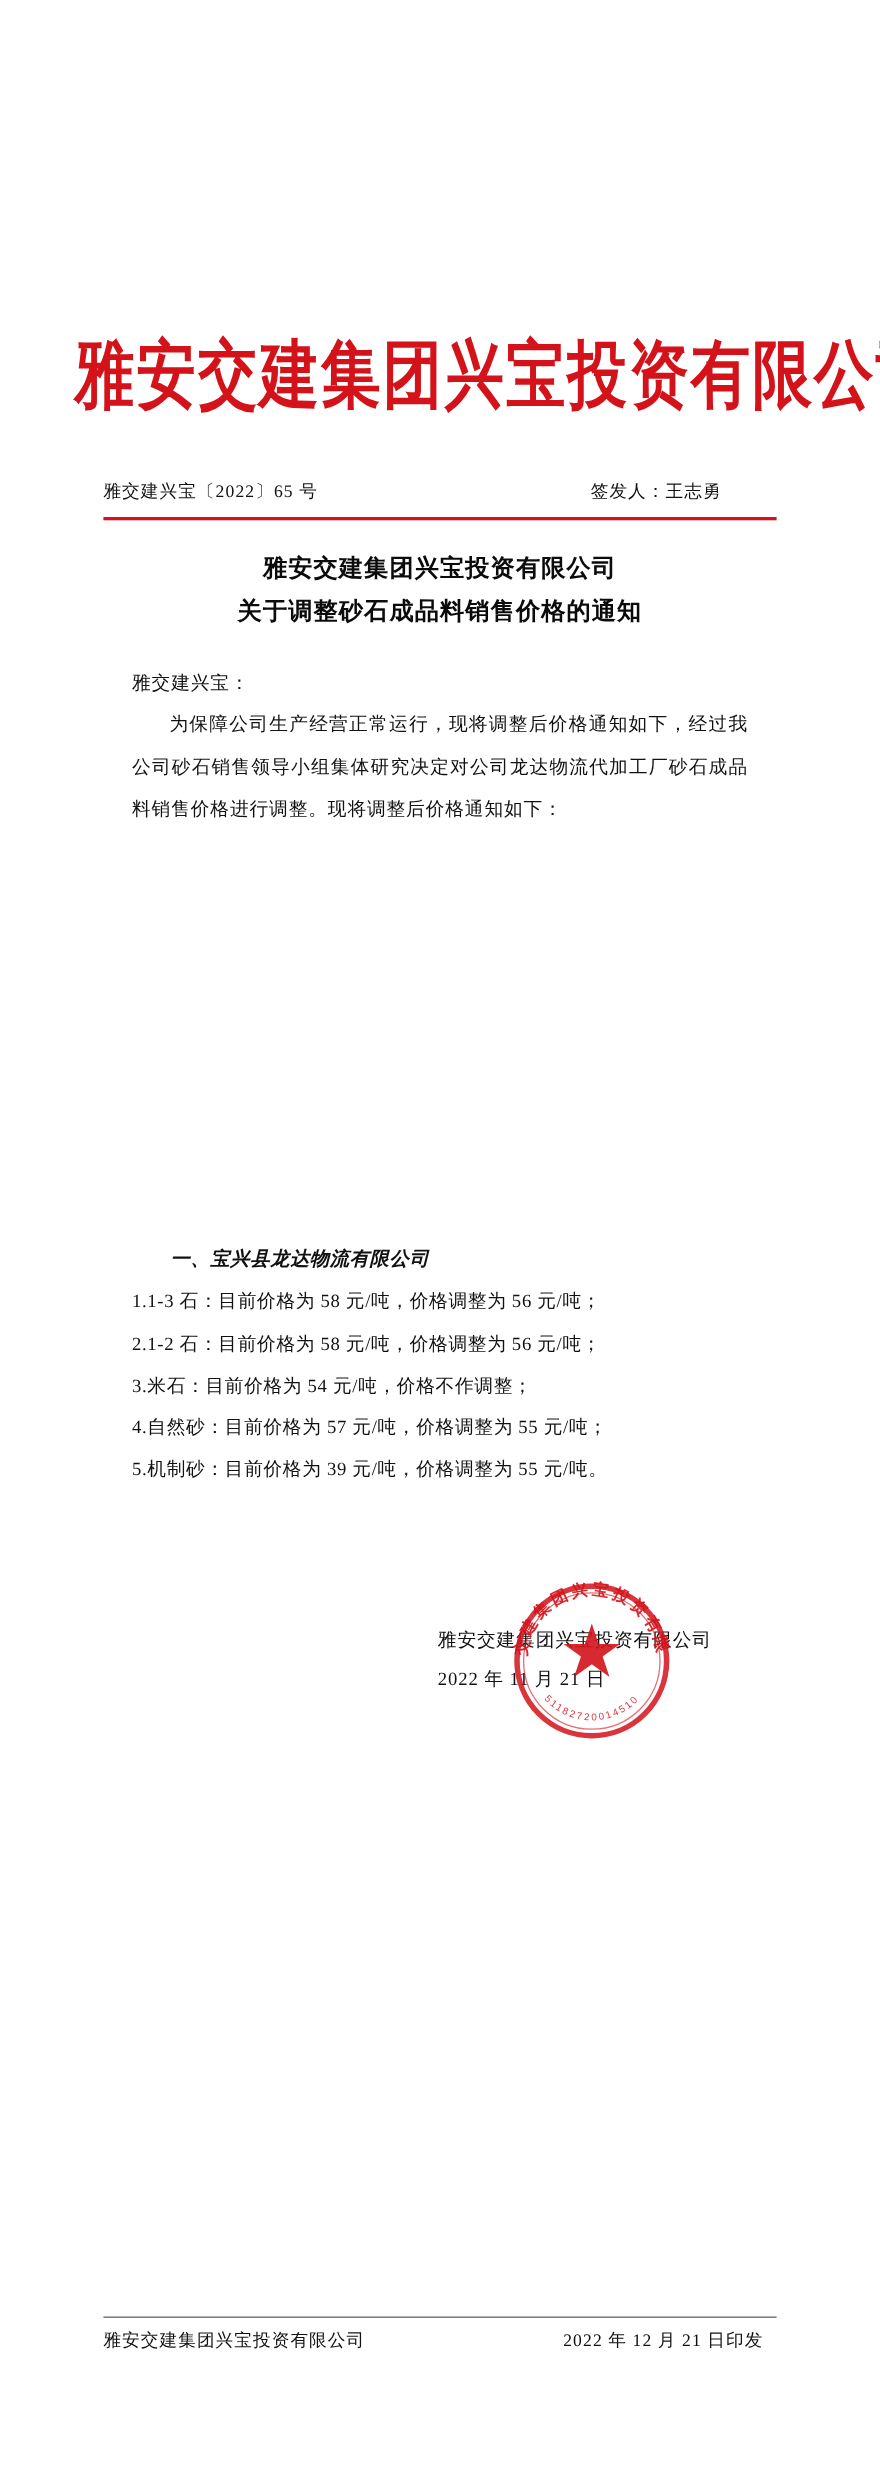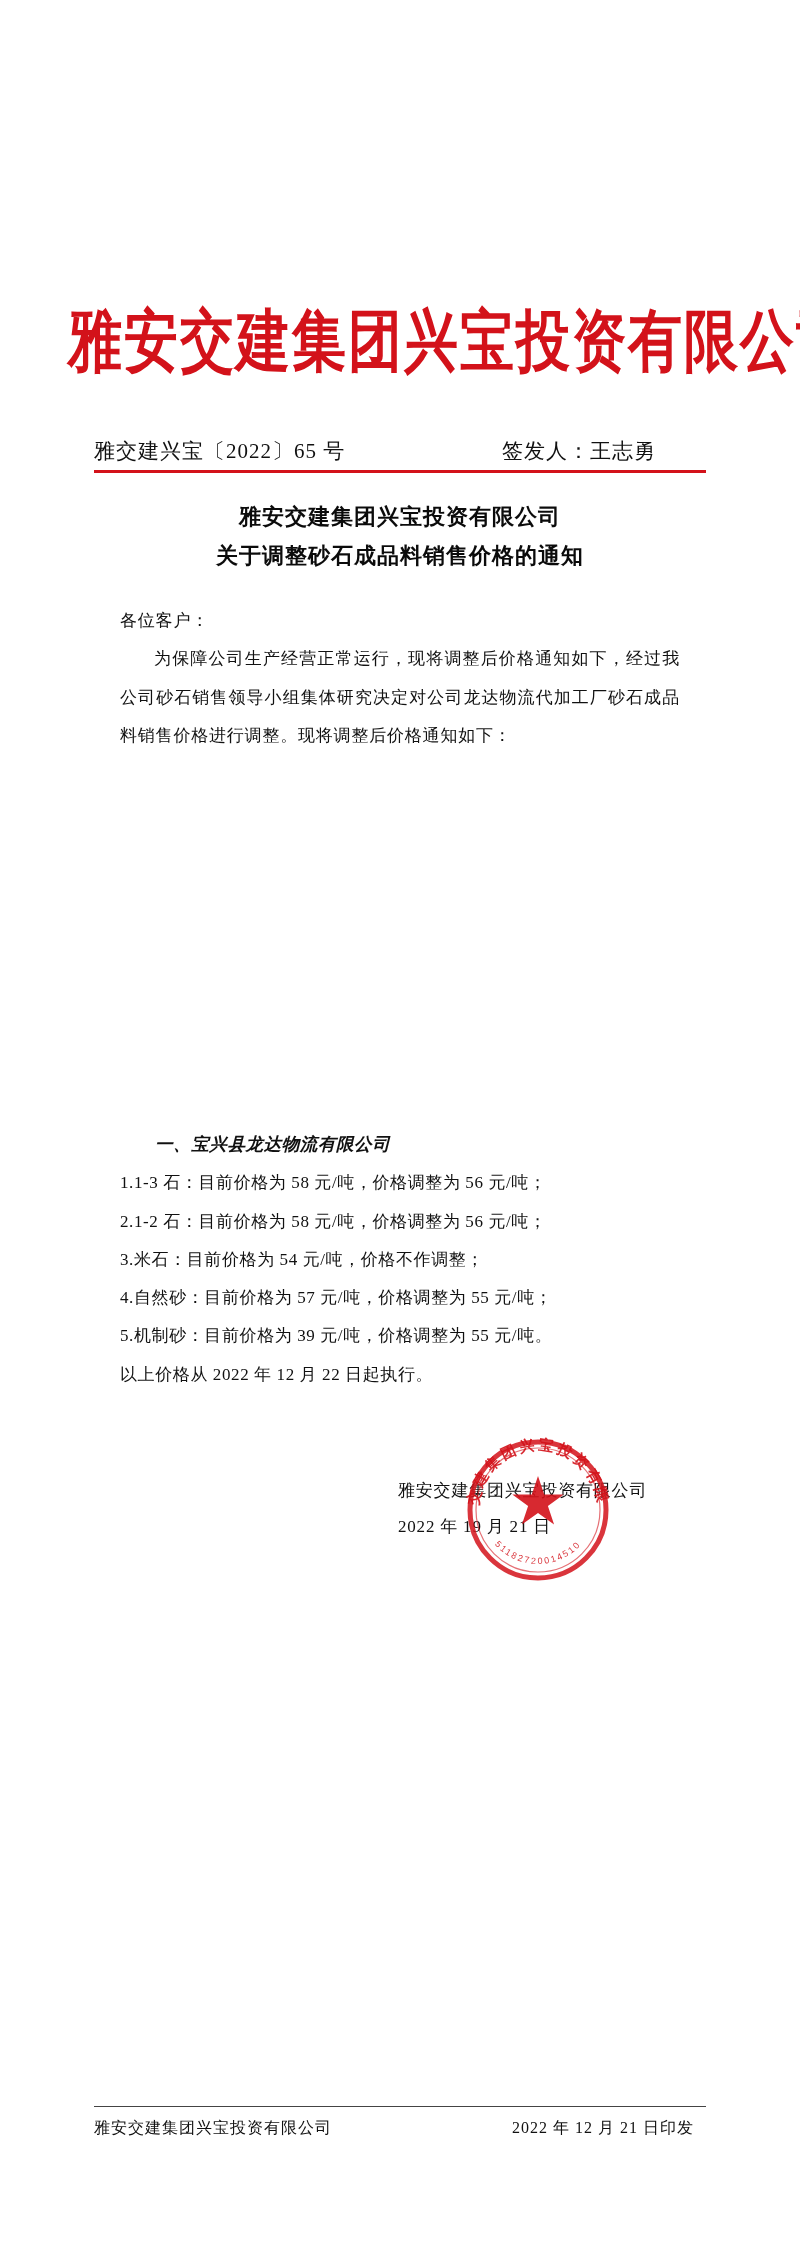--- a/index.html
+++ b/index.html
@@ -47,21 +47,21 @@
     transform-origin: center top;
   }
   .docnum-row {
     position: absolute;
     left: 26px;
     top: 437px;
     width: 612px;
     display: flex;
     justify-content: space-between;
     align-items: baseline;
-    font-size: 21px;
+    font-size: 16px;
     color: #111;
     letter-spacing: 1px;
   }
   .docnum-row .signer {
     margin-right: 50px;
   }
   .red-rule {
     position: absolute;
     left: 26px;
     top: 470px;
@@ -185,37 +185,36 @@
     </div>
 
     <div class="red-rule"></div>
 
     <div class="doc-title">
       <div>雅安交建集团兴宝投资有限公司</div>
       <div>关于调整砂石成品料销售价格的通知</div>
     </div>
 
     <div class="body-text">
-      <p>各位客户：</p>
+      <p>雅交建兴宝：</p>
       <p class="indent">为保障公司生产经营正常运行，现将调整后价格通知如下，经过我公司砂石销售领导小组集体研究决定对公司龙达物流代加工厂砂石成品料销售价格进行调整。现将调整后价格通知如下：</p>
     </div>
 
     <div class="list-section">
       <div class="section-head">一、宝兴县龙达物流有限公司</div>
       <div class="item">1.1-3 石：目前价格为 58 元/吨，价格调整为 56 元/吨；</div>
       <div class="item">2.1-2 石：目前价格为 58 元/吨，价格调整为 56 元/吨；</div>
       <div class="item">3.米石：目前价格为 54 元/吨，价格不作调整；</div>
       <div class="item">4.自然砂：目前价格为 57 元/吨，价格调整为 55 元/吨；</div>
       <div class="item">5.机制砂：目前价格为 39 元/吨，价格调整为 55 元/吨。</div>
-      <div class="effective">以上价格从 2022 年 12 月 22 日起执行。</div>
     </div>
 
     <div class="signature">
       <div>雅安交建集团兴宝投资有限公司</div>
-      <div>2022 年 19 月 21 日</div>
+      <div>2022 年 11 月 21 日</div>
     </div>
 
     <svg class="seal" viewBox="0 0 160 160" xmlns="http://www.w3.org/2000/svg">
       <defs>
         <path id="sealArcTop" d="M 20,80 A 60,60 0 0 1 140,80"></path>
         <path id="sealArcBottom" d="M 33,110 A 58,58 0 0 0 127,110"></path>
       </defs>
       <circle cx="80" cy="80" r="68" fill="none" stroke="#d3121a" stroke-width="5" opacity="0.85"></circle>
       <circle cx="80" cy="80" r="62" fill="none" stroke="#d3121a" stroke-width="1.2" opacity="0.6"></circle>
       <text font-family="'Liberation Serif', serif" font-size="15" font-weight="bold" fill="#d3121a" opacity="0.9">

